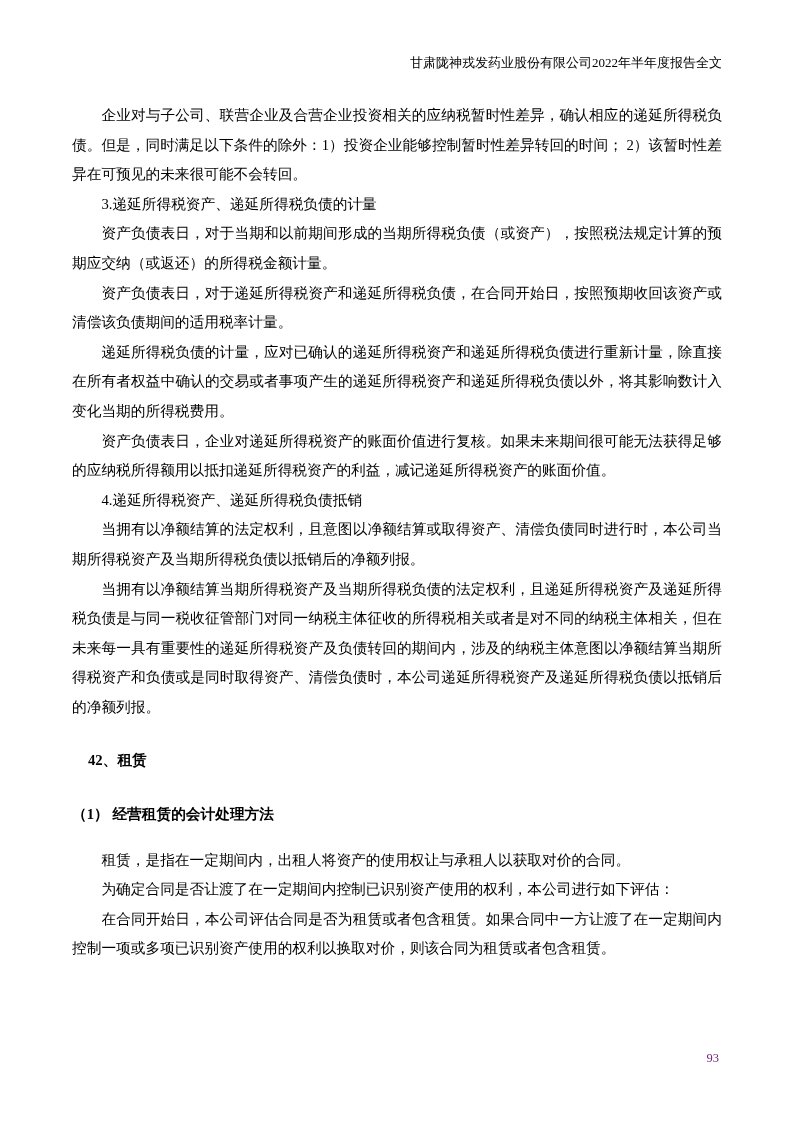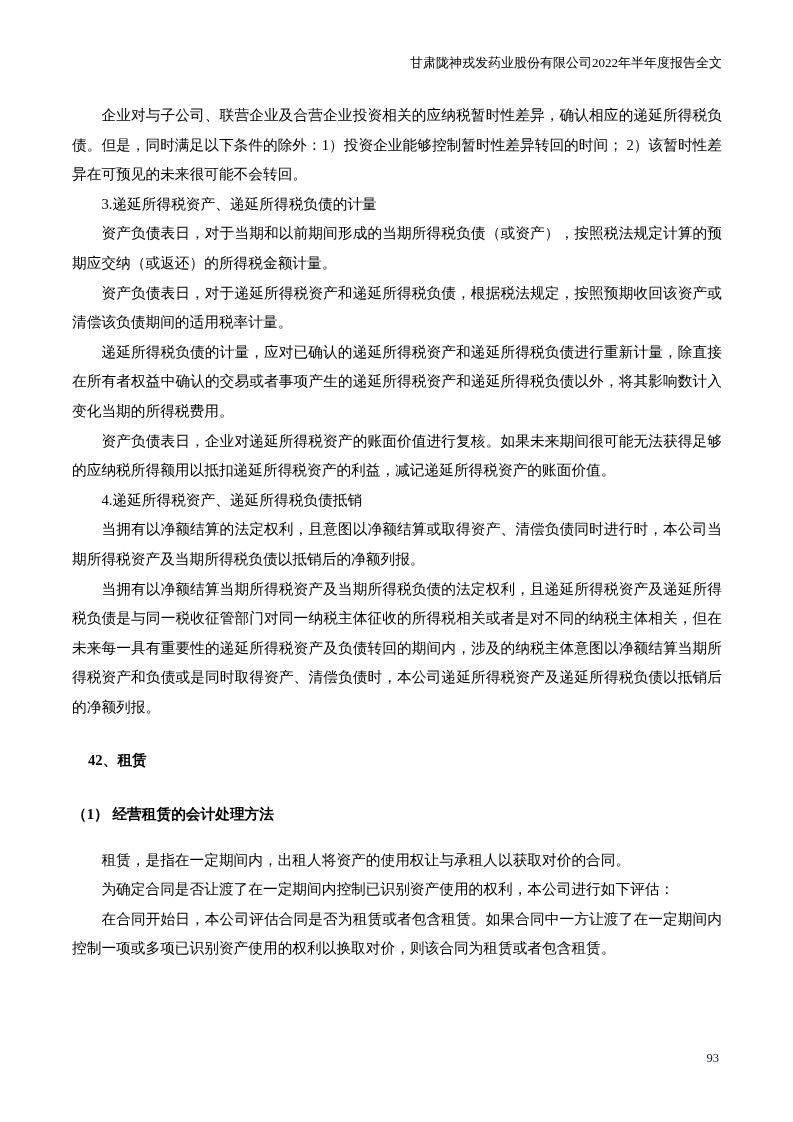--- a/index.html
+++ b/index.html
@@ -48,37 +48,37 @@
     font-size: 14.7px;
     font-weight: bold;
     line-height: 29.6px;
     text-indent: 0;
   }
   .footer {
     position: absolute;
     right: 74px;
     bottom: 56px;
     font-size: 12.5px;
-    color: #0f172a;
+    color: #701a75;
   }
 </style>
 </head>
 <body>
 
 <div class="page">
 
   <div class="header">
     <span>甘肃陇神戎发药业股份有限公司2022年半年度报告全文</span>
   </div>
 
   <div class="doc-body">
     <p class="para">企业对与子公司、联营企业及合营企业投资相关的应纳税暂时性差异，确认相应的递延所得税负债。但是，同时满足以下条件的除外：1）投资企业能够控制暂时性差异转回的时间； 2）该暂时性差异在可预见的未来很可能不会转回。</p>
     <p class="para">3.递延所得税资产、递延所得税负债的计量</p>
     <p class="para">资产负债表日，对于当期和以前期间形成的当期所得税负债（或资产），按照税法规定计算的预期应交纳（或返还）的所得税金额计量。</p>
-    <p class="para">资产负债表日，对于递延所得税资产和递延所得税负债，根据税法规定，按照预期收回该资产或清偿该负债期间的适用税率计量。</p>
+    <p class="para">资产负债表日，对于递延所得税资产和递延所得税负债，在合同开始日，按照预期收回该资产或清偿该负债期间的适用税率计量。</p>
     <p class="para">递延所得税负债的计量，应对已确认的递延所得税资产和递延所得税负债进行重新计量，除直接在所有者权益中确认的交易或者事项产生的递延所得税资产和递延所得税负债以外，将其影响数计入变化当期的所得税费用。</p>
     <p class="para">资产负债表日，企业对递延所得税资产的账面价值进行复核。如果未来期间很可能无法获得足够的应纳税所得额用以抵扣递延所得税资产的利益，减记递延所得税资产的账面价值。</p>
     <p class="para">4.递延所得税资产、递延所得税负债抵销</p>
     <p class="para">当拥有以净额结算的法定权利，且意图以净额结算或取得资产、清偿负债同时进行时，本公司当期所得税资产及当期所得税负债以抵销后的净额列报。</p>
     <p class="para">当拥有以净额结算当期所得税资产及当期所得税负债的法定权利，且递延所得税资产及递延所得税负债是与同一税收征管部门对同一纳税主体征收的所得税相关或者是对不同的纳税主体相关，但在未来每一具有重要性的递延所得税资产及负债转回的期间内，涉及的纳税主体意图以净额结算当期所得税资产和负债或是同时取得资产、清偿负债时，本公司递延所得税资产及递延所得税负债以抵销后的净额列报。</p>
     <h2 class="heading1">42、租赁</h2>
     <h3 class="heading2">（1） 经营租赁的会计处理方法</h3>
     <p class="para">租赁，是指在一定期间内，出租人将资产的使用权让与承租人以获取对价的合同。</p>
     <p class="para">为确定合同是否让渡了在一定期间内控制已识别资产使用的权利，本公司进行如下评估：</p>
     <p class="para">在合同开始日，本公司评估合同是否为租赁或者包含租赁。如果合同中一方让渡了在一定期间内控制一项或多项已识别资产使用的权利以换取对价，则该合同为租赁或者包含租赁。</p>

